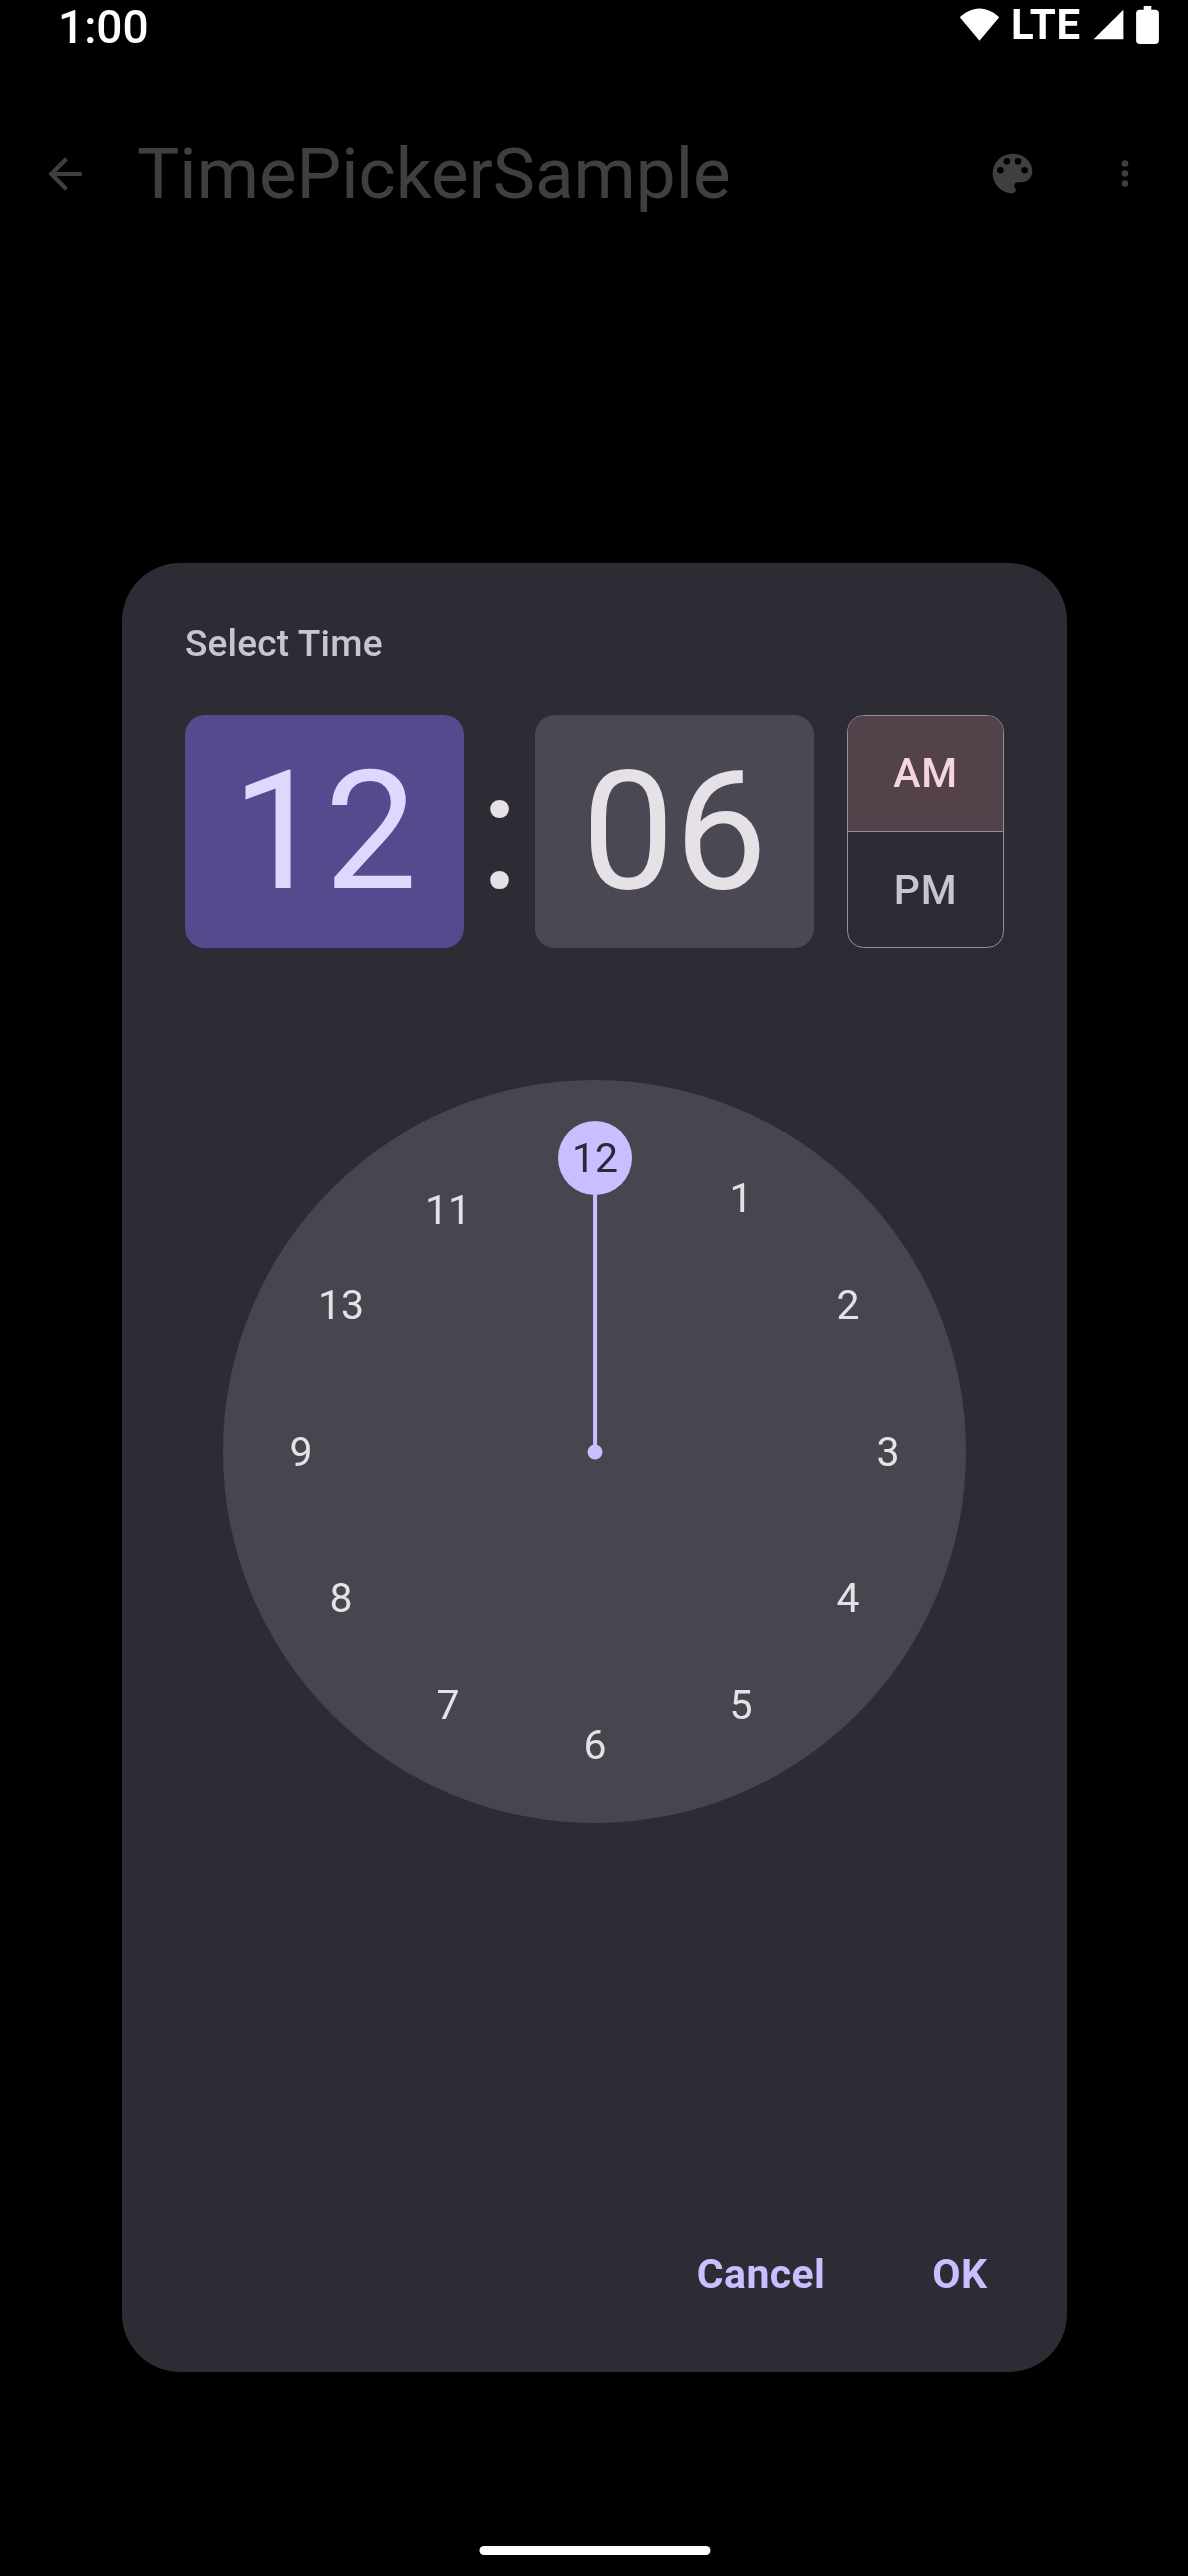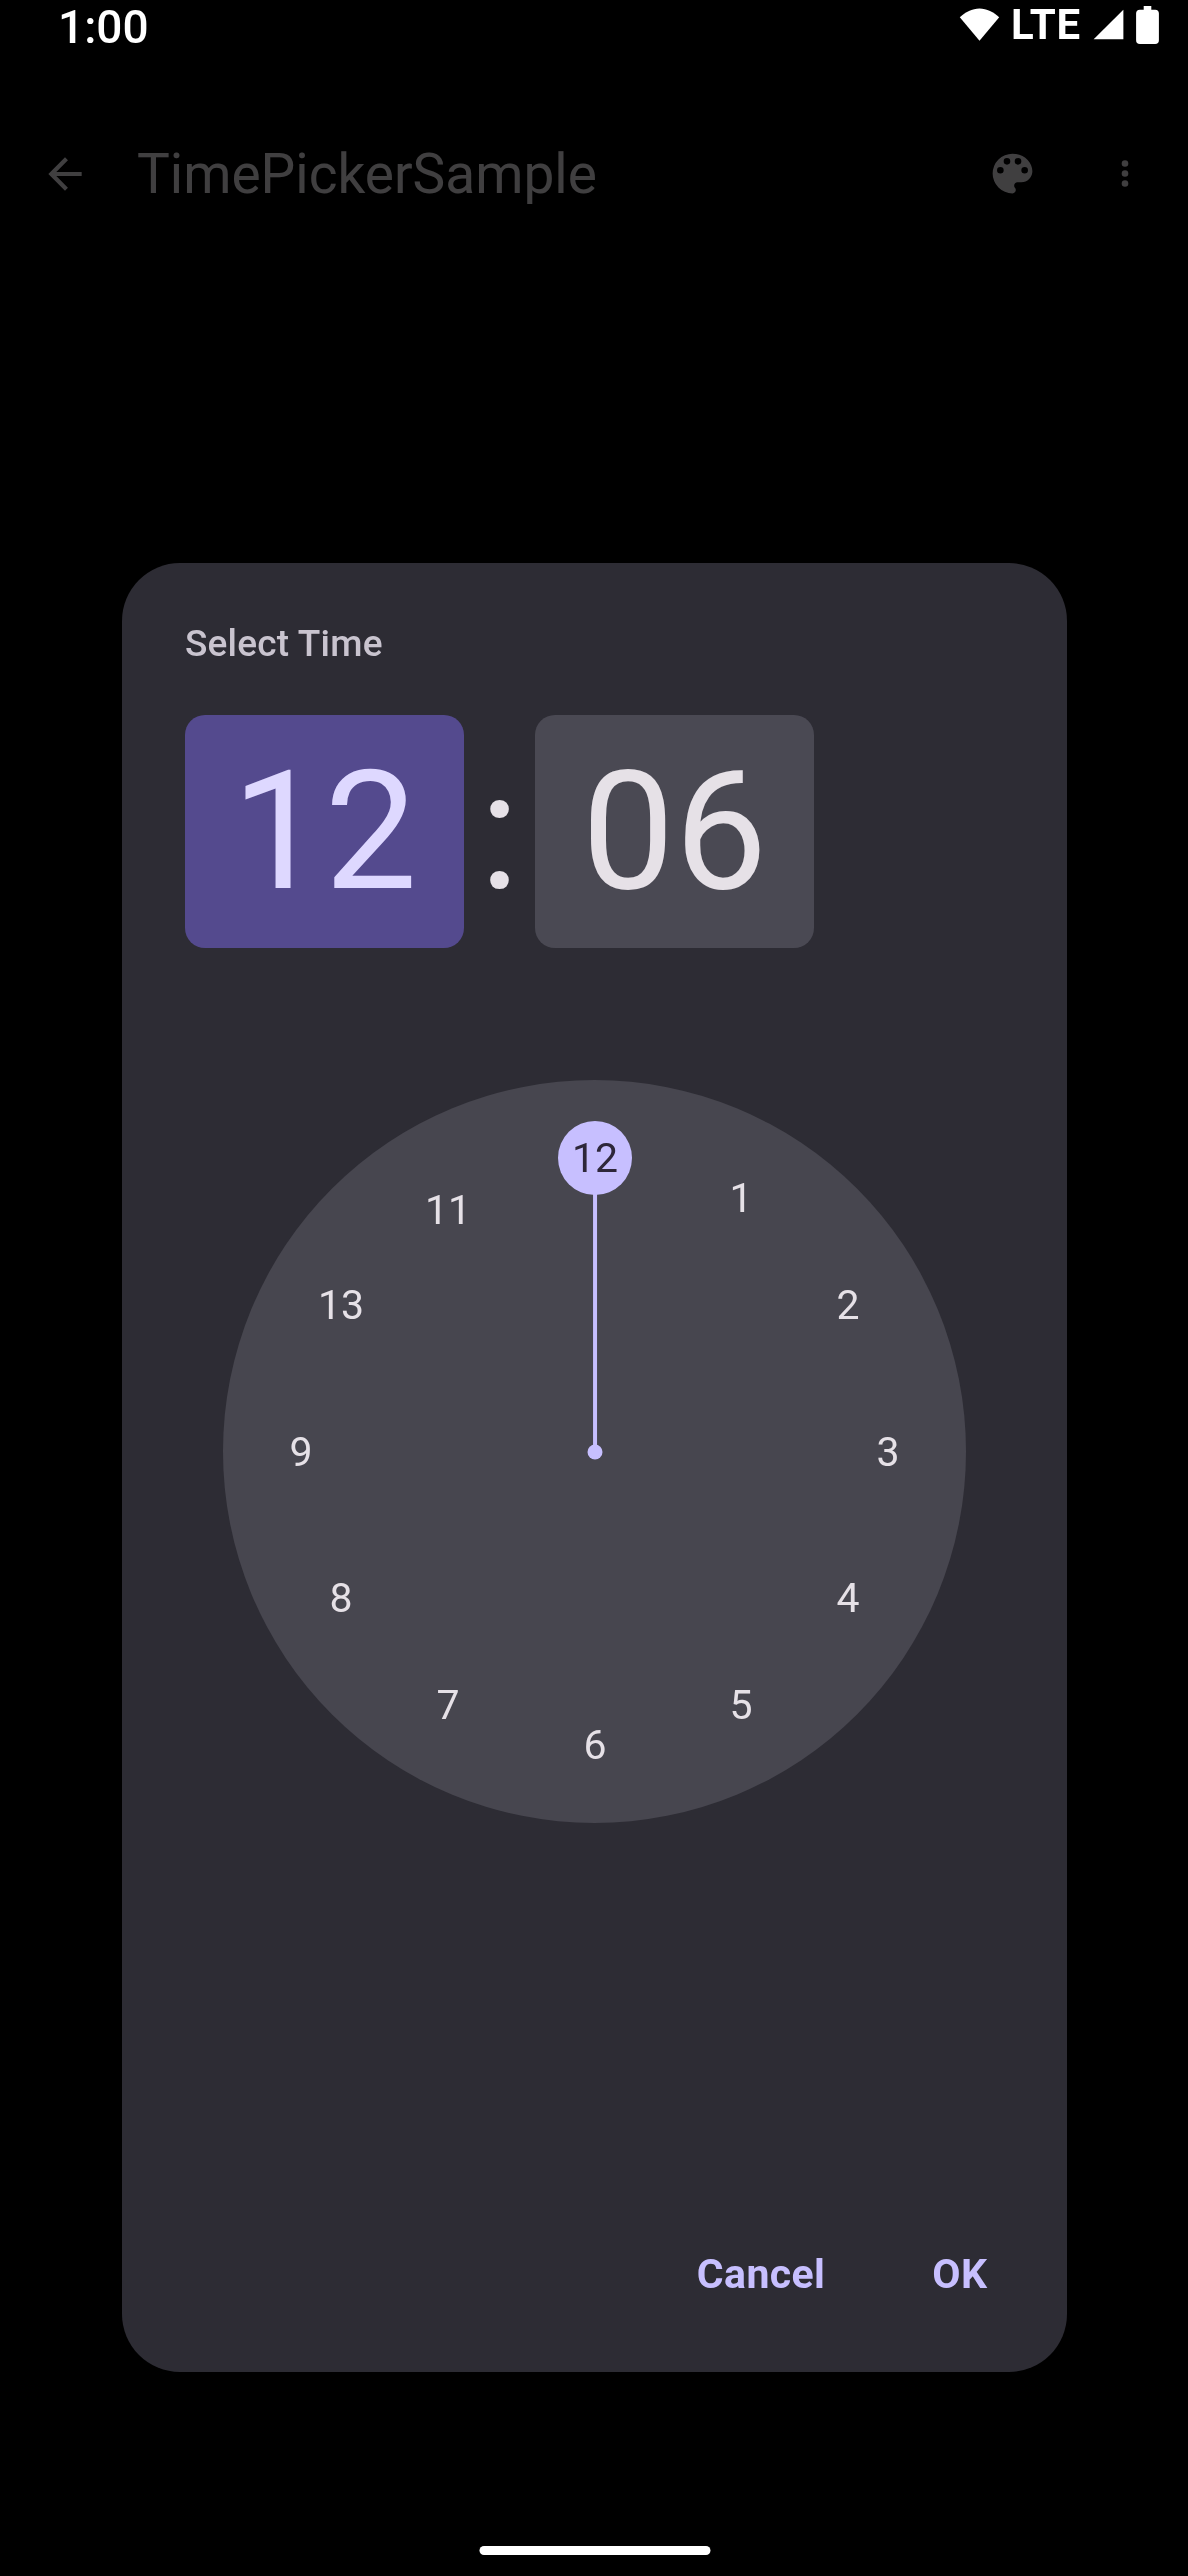--- a/index.html
+++ b/index.html
@@ -19,21 +19,21 @@
   body{width:1189px;height:2576px;position:relative;overflow:hidden;color:var(--text);}
 
   
   .status-bar{position:absolute;top:0;left:0;right:0;height:99px;display:flex;align-items:flex-start;justify-content:space-between;padding:0 30px 0 58px;font-size:46px;font-weight:500;color:#fff;}
   .status-right{display:flex;align-items:center;gap:10px;}
   .status-right svg{display:block;}
 
   
   .app-layer{position:absolute;left:0;right:0;top:99px;opacity:0.28;}
   .app-bar{display:flex;align-items:center;height:149px;padding:0 25px;gap:33px;}
-  .app-bar .title{font-size:55px;color:#e6e1e7;flex:1;font-weight:400;}
+  .app-bar .title{font-size:71px;color:#e6e1e7;flex:1;font-weight:400;}
   .icon-btn{width:79px;height:79px;display:flex;align-items:center;justify-content:center;}
 
   
   .dialog{position:absolute;left:122px;top:563px;width:945px;height:1809px;background:var(--dialog);border-radius:58px;padding:59px 63px 0 63px;}
   .dialog-title{font-size:37px;font-weight:500;color:var(--muted);margin-bottom:50px;letter-spacing:0.2px;}
 
   
   .time-row{display:flex;align-items:stretch;gap:0;height:233px;}
   .digit-box{flex:0 0 279px;height:233px;border-radius:20px;display:flex;align-items:center;justify-content:center;font-size:165px;font-weight:400;line-height:1;}
   .digit-box.active{background:var(--accent-dark);color:#ded8ff;}
@@ -104,20 +104,25 @@
   </div>
 </div>
 
 <div class="dialog">
   <div class="dialog-title">Select Time</div>
 
   <div class="time-row">
     <div class="digit-box active">12</div>
     <div class="colon">:</div>
     <div class="digit-box inactive">06</div>
+    <div class="ampm">
+      <div class="am">AM</div>
+      <div class="divider"></div>
+      <div class="pm">PM</div>
+    </div>
   </div>
 
   <div class="clock-wrap">
     <div class="clock-face"></div>
     <div class="clock-hand"></div>
     <div class="clock-center"></div>
 
   <div class="clock-num selected" style="left: 372px; top: 78px;">12</div>
       <div class="clock-num" style="left: 518px; top: 118px;">1</div>
       <div class="clock-num" style="left: 625px; top: 225px;">2</div>

